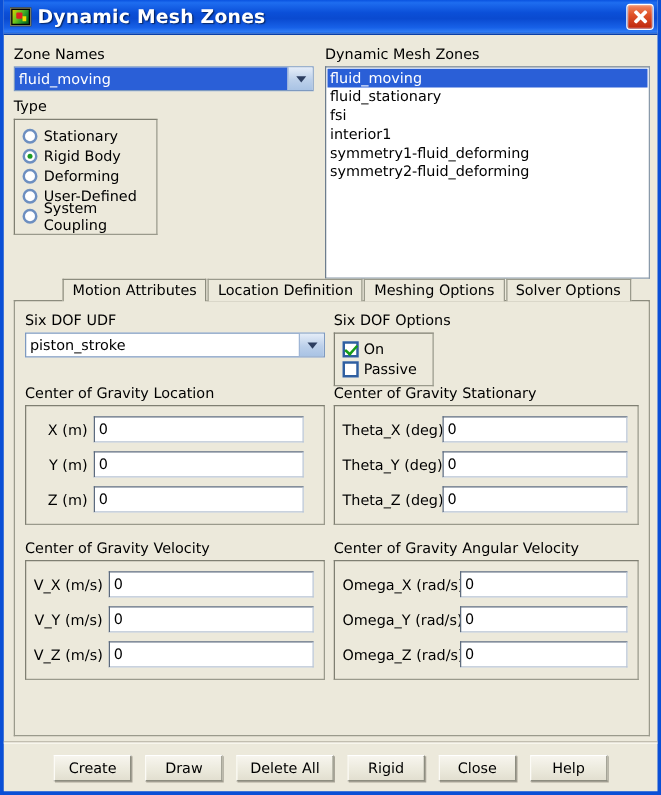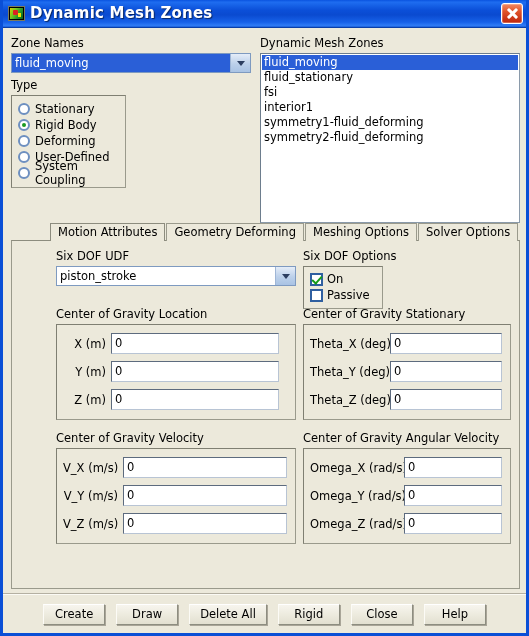--- a/index.html
+++ b/index.html
@@ -222,21 +222,21 @@
     position: absolute;
     left: 8px; right: 6px;
     top: 211px; bottom: 44px;
     border: 1px solid #9a9a8c;
     border-top-color: #8c8c7e;
     background: #ece9db;
     padding: 9px 8px 6px 8px;
     z-index: 1;
   }
 
-  .tp-row { position: relative; margin-left: 36px; }
+  .tp-row { position: relative; }
   .tp-col-l { position: absolute; left: 0;   width: 240px; }
   .tp-col-r { position: absolute; left: 247px; right: 0; }
 
   
   .check-row { display: flex; align-items: center; height: 16px; }
   .checkbox {
     width: 13px; height: 13px;
     border: 2px solid #2f5fa0;
     background: #fff;
     margin-right: 4px;
@@ -377,21 +377,21 @@
           <div>interior1</div>
           <div>symmetry1-fluid_deforming</div>
           <div>symmetry2-fluid_deforming</div>
         </div>
       </div>
     </div>
 
     <div class="tabs">
       <div class="tabstrip">
         <div class="tab active">Motion Attributes</div>
-        <div class="tab">Geometry Deforming</div>
+        <div class="tab">Location Definition</div>
         <div class="tab">Meshing Options</div>
         <div class="tab">Solver Options</div>
       </div>
     </div>
 
     <div class="tabpanel">
 
       <div class="tp-row" style="height:58px;">
         <div class="tp-col-l">
           <div class="grp-label">Six DOF UDF</div>

